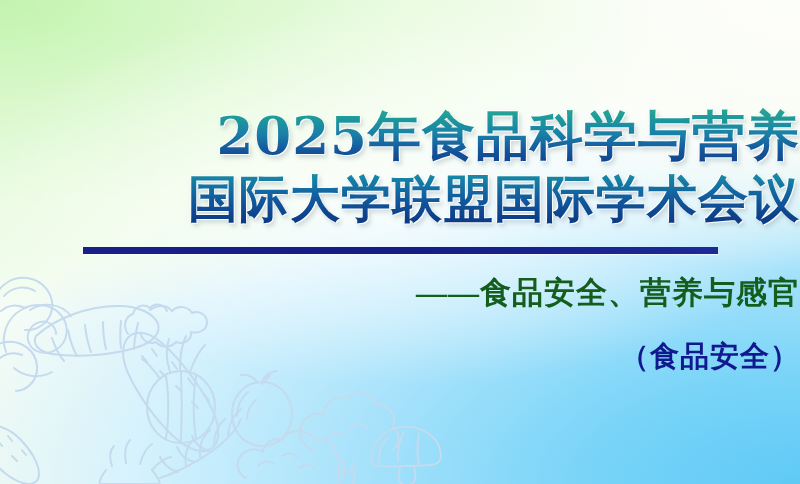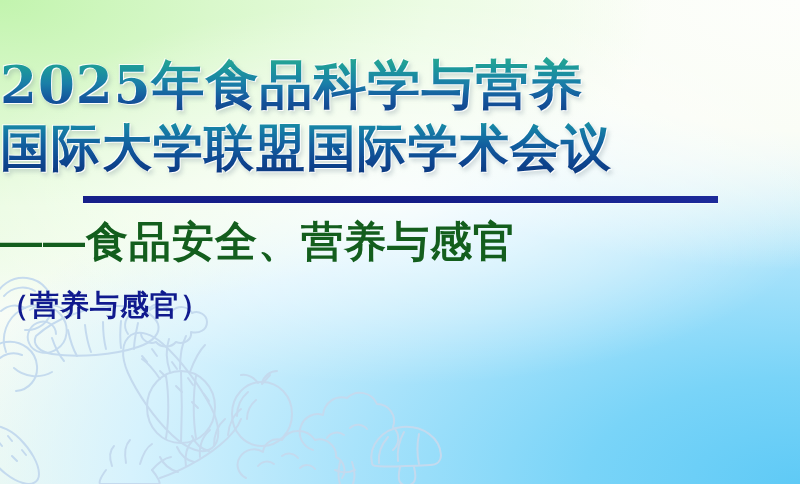--- a/index.html
+++ b/index.html
@@ -29,21 +29,21 @@
   }
   
   .veg-art { position:absolute; inset:0; pointer-events:none; }
   .veg-art svg { width:100%; height:100%; display:block; }
 
   
   .content {
     position:absolute; inset:0;
     display:flex; flex-direction:column; align-items:center;
   }
-  .title-block { width:100%; text-align:left; margin-top:53px; }
+  .title-block { width:100%; text-align:right; margin-top:104px; }
 
   .title-line {
     font-family:"DejaVu Serif","Liberation Serif",serif;
     font-weight:700;
     font-size:53px;
     line-height:63px;
     letter-spacing:1px;
     white-space:nowrap;
     background:linear-gradient(180deg,#2fae8e 0%, #1d9a9a 22%, #1a7fa8 48%, #14559c 74%, #103f86 100%);
     -webkit-background-clip:text;
@@ -61,23 +61,23 @@
     background-clip:text;
   }
   .divider {
     width:635px; height:7px;
     background:linear-gradient(90deg,#17208a 0%, #141c86 50%, #1b2a9a 100%);
     margin:17px auto 0;
     box-shadow:0 1px 1px rgba(255,255,255,.6);
   }
   .subtitle {
     margin-top:20px;
-    font-family:Liberation Sans, sans-serif;
+    font-family:Liberation Serif, serif;
     font-weight:700;
-    font-size:42px;
+    font-size:31px;
     line-height:38px;
     color:#135e1d;
     letter-spacing:1px;
     white-space:nowrap;
   }
   .notice {
     margin-top:26px;
     font-family:"DejaVu Sans","Liberation Sans",sans-serif;
     font-weight:700;
     font-size:29px;
@@ -206,17 +206,17 @@
     <div class="title-block">
 
       <div class="title-line line1">2025年食品科学与营养</div>
 
       <div class="title-line line2">国际大学联盟国际学术会议</div>
 
       <div class="divider"></div>
 
       <div class="subtitle">——食品安全、营养与感官</div>
 
-      <div class="notice">（营养与感官）</div>
+      <div class="notice">（食品安全）</div>
     </div>
   </div>
 
 </div>
 
 </body></html>

